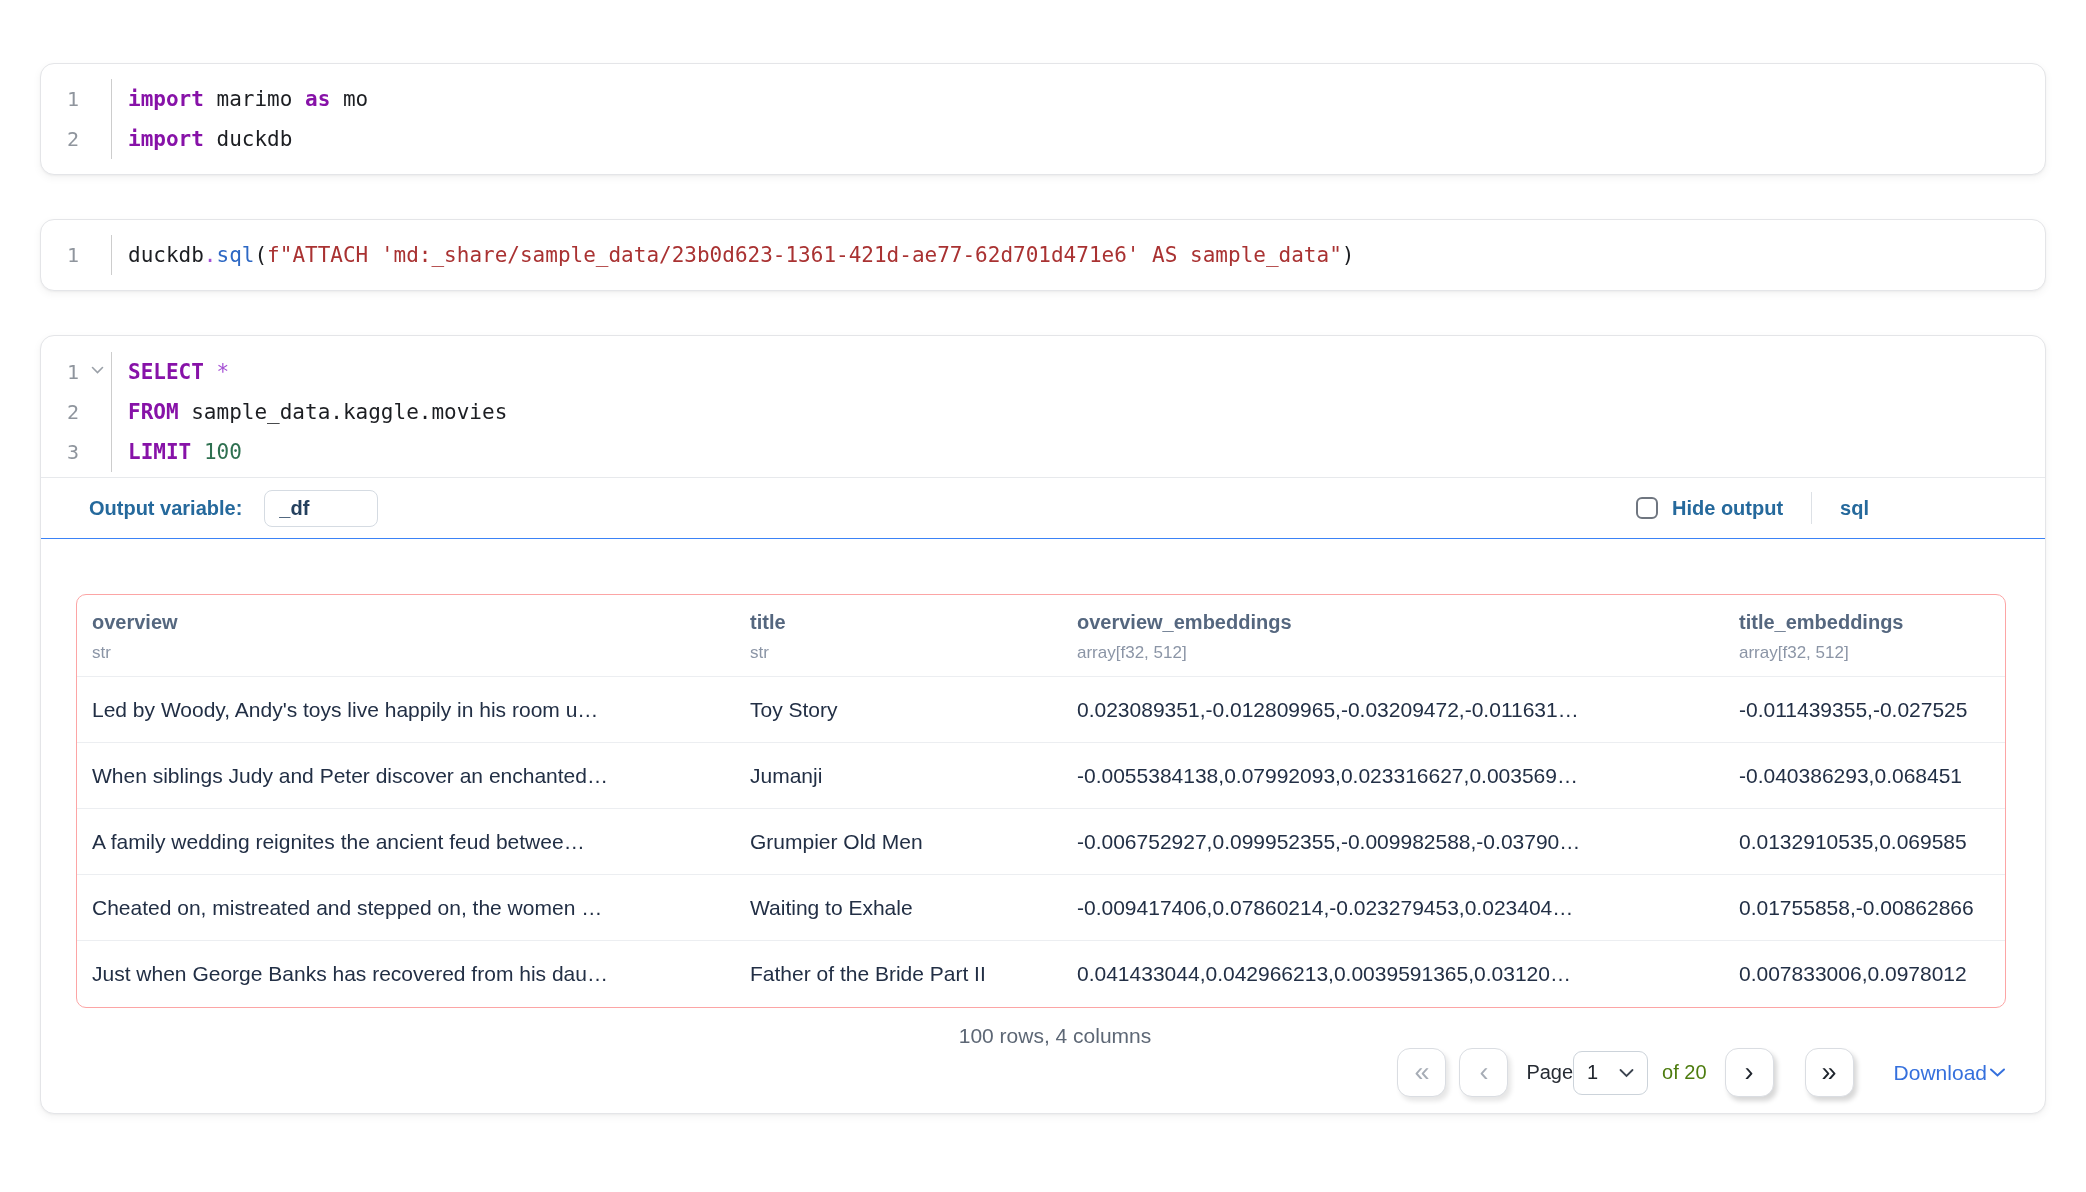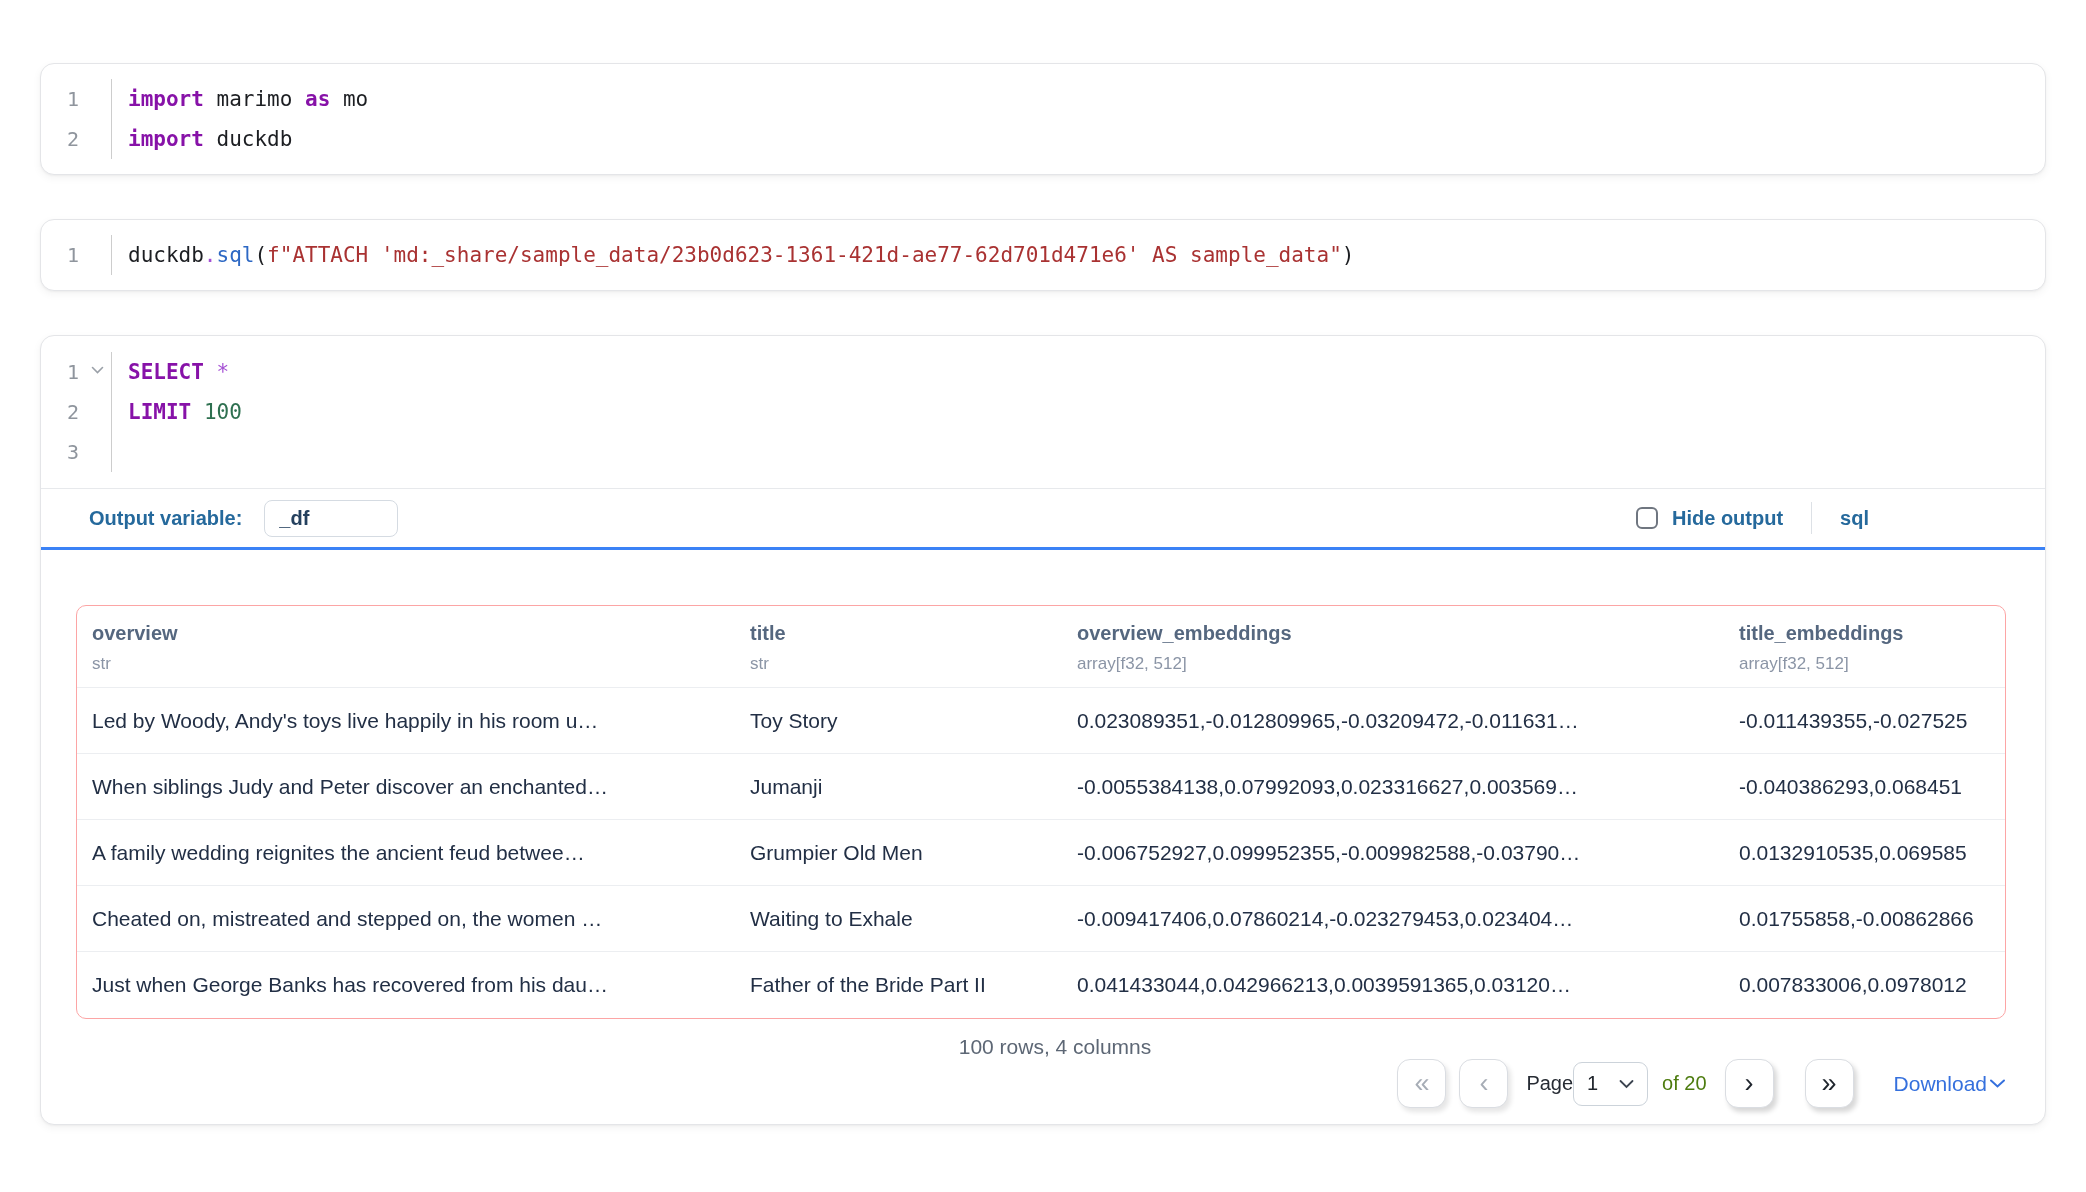--- a/index.html
+++ b/index.html
@@ -40,27 +40,26 @@
   .cl { height:40px; }
   .tok-kw { color:#8712a8; font-weight:bold; }
   .tok-v  { color:#a44fd4; }
   .tok-fn { color:#2d68c4; }
   .tok-s  { color:#a93232; }
   .tok-n  { color:#2e7050; }
 
   
   .outbar {
     display:flex; align-items:center; height:62px;
-    border-top:1px solid #e7e9ec; border-bottom:3px solid #3b82f6;
+    border-top:1px solid #e7e9ec; border-bottom:1px solid #3b82f6;
     padding:0 48px;
-    margin-top:11px;
   }
   .outlabel { font-size:20px; font-weight:bold; color:#25699c; }
   .outinput {
-    margin-left:22px; width:134px; height:37px;
+    margin-left:22px; width:114px; height:37px;
     border:1px solid #d5dbe2; border-radius:8px;
     padding:0 14px; outline:none;
     font-family:"Liberation Sans", sans-serif;
     font-weight:bold; font-size:20px; color:#24405e;
   }
   .outbar-right { margin-left:auto; display:flex; align-items:center; padding-right:128px; }
   .checkbox {
     width:22px; height:22px; flex:none;
     border:2px solid #6f7680; border-radius:6px; background:#fff;
   }
@@ -142,21 +141,21 @@
 
   <div class="cell cell-query">
     <div class="code">
       <div class="gutter">
           <div class="ln">1<span class="fold"><svg width="13" height="9" viewBox="0 0 13 9" fill="none" stroke="currentColor" stroke-width="1.6" stroke-linecap="round">
                 <path d="M1.5 1.5 L6.5 6.5 L11.5 1.5"></path>
               </svg></span></div>
           <div class="ln">2</div>
           <div class="ln">3</div>
         </div>
-      <div class="src"><div class="cl"><span class="tok-kw">SELECT</span><span class="tok-p"> </span><span class="tok-v">*</span></div><div class="cl"><span class="tok-kw">LIMIT</span><span class="tok-p"> </span><span class="tok-n">100</span></div></div>
+      <div class="src"><div class="cl"><span class="tok-kw">SELECT</span><span class="tok-p"> </span><span class="tok-v">*</span></div><div class="cl"><span class="tok-kw">FROM</span><span class="tok-p"> sample_data.kaggle.movies</span></div><div class="cl"><span class="tok-kw">LIMIT</span><span class="tok-p"> </span><span class="tok-n">100</span></div></div>
     </div>
 
     <div class="outbar">
       <span class="outlabel">Output variable:</span>
       <input class="outinput" value="_df" style="">
       <div class="outbar-right">
         <span class="checkbox"></span>
         <span class="hide-label">Hide output</span>
         <span class="vdiv"></span>
         <span class="lang-label">sql</span>

